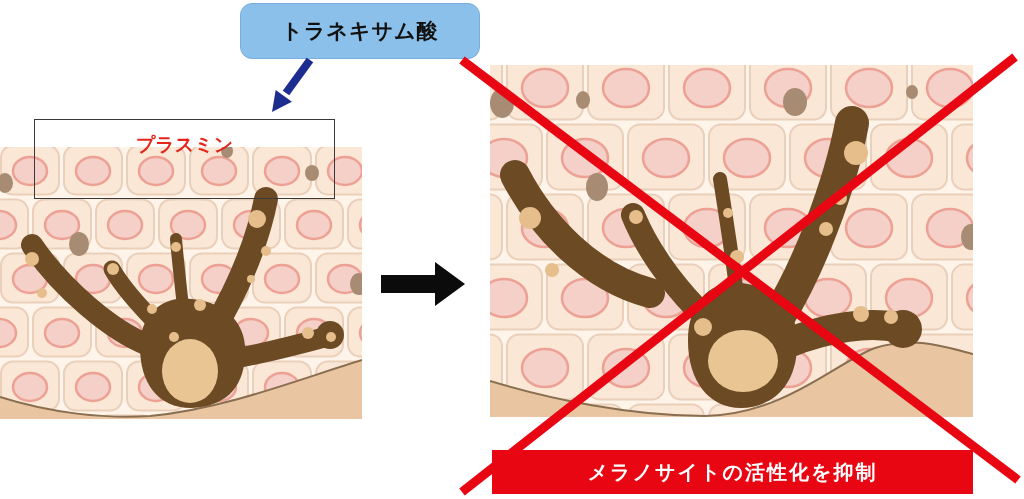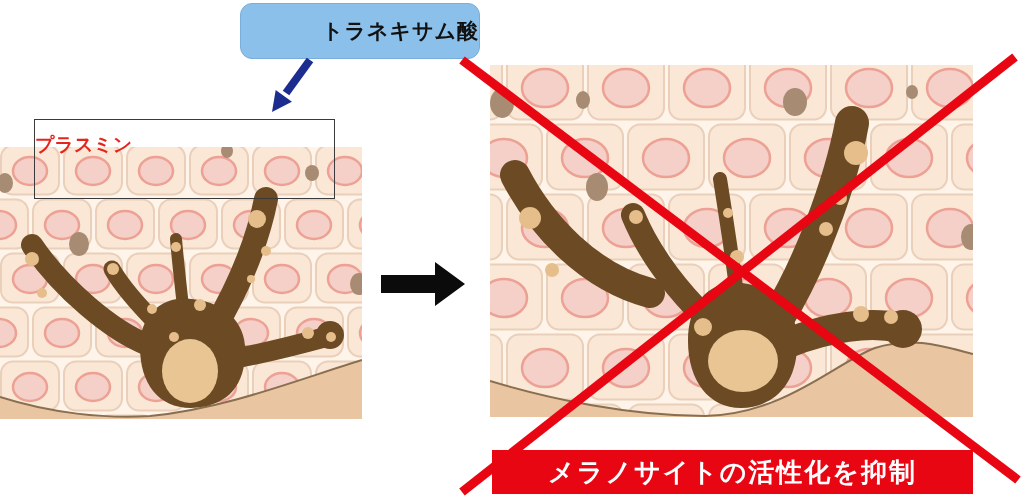--- a/index.html
+++ b/index.html
@@ -3,36 +3,36 @@
 <meta charset="utf-8">
 <style>
   html,body{margin:0;padding:0;background:#ffffff;}
   .stage{
     position:relative;width:1024px;height:499px;overflow:hidden;background:#ffffff;
     font-family:"DejaVu Sans","Liberation Sans",sans-serif;
   }
   .stage svg{position:absolute;display:block;}
   .tranexamic-box{
     position:absolute;left:240px;top:3px;width:238px;height:54px;
-    border-radius:12px;display:flex;align-items:center;justify-content:flex-end;
+    border-radius:12px;display:flex;align-items:center;justify-content:center;
     font-size:21px;font-weight:bold;letter-spacing:1px;z-index:4;
   }
   .blue-arrow{left:252px;top:52px;width:72px;height:68px;z-index:4;}
   .panel{z-index:1;}
   .plasmin-box{
     position:absolute;left:34px;top:119px;width:301px;height:80px;
-    box-sizing:border-box;z-index:3;text-align:left;
+    box-sizing:border-box;z-index:3;text-align:center;
     font-weight:bold;font-size:19px;line-height:27px;padding-top:11px;
   }
   .black-arrow{left:381px;top:261px;width:86px;height:46px;z-index:2;}
   .cross-svg{left:0;top:0;width:1024px;height:499px;z-index:5;pointer-events:none;}
   .banner{
     position:absolute;left:492px;top:450px;width:481px;height:44px;
     display:flex;align-items:center;justify-content:center;z-index:6;
-    font-size:26px;font-weight:bold;letter-spacing:2px;
+    font-size:20px;font-weight:bold;letter-spacing:2px;
   }
 </style>
 </head>
 <body>
 
 <div class="stage">
 
   <svg id="panel-left" class="panel" viewBox="0 0 362 272" style="left: 0px; top: 147px; width: 362px; height: 272px;">
       <rect x="0" y="0" width="362" height="272" fill="#FEF4E9"></rect>
       <rect x="-62" y="-1.5" width="58" height="49" rx="12" fill="#FAE7D5" stroke="#EACFBA" stroke-width="2"></rect>

